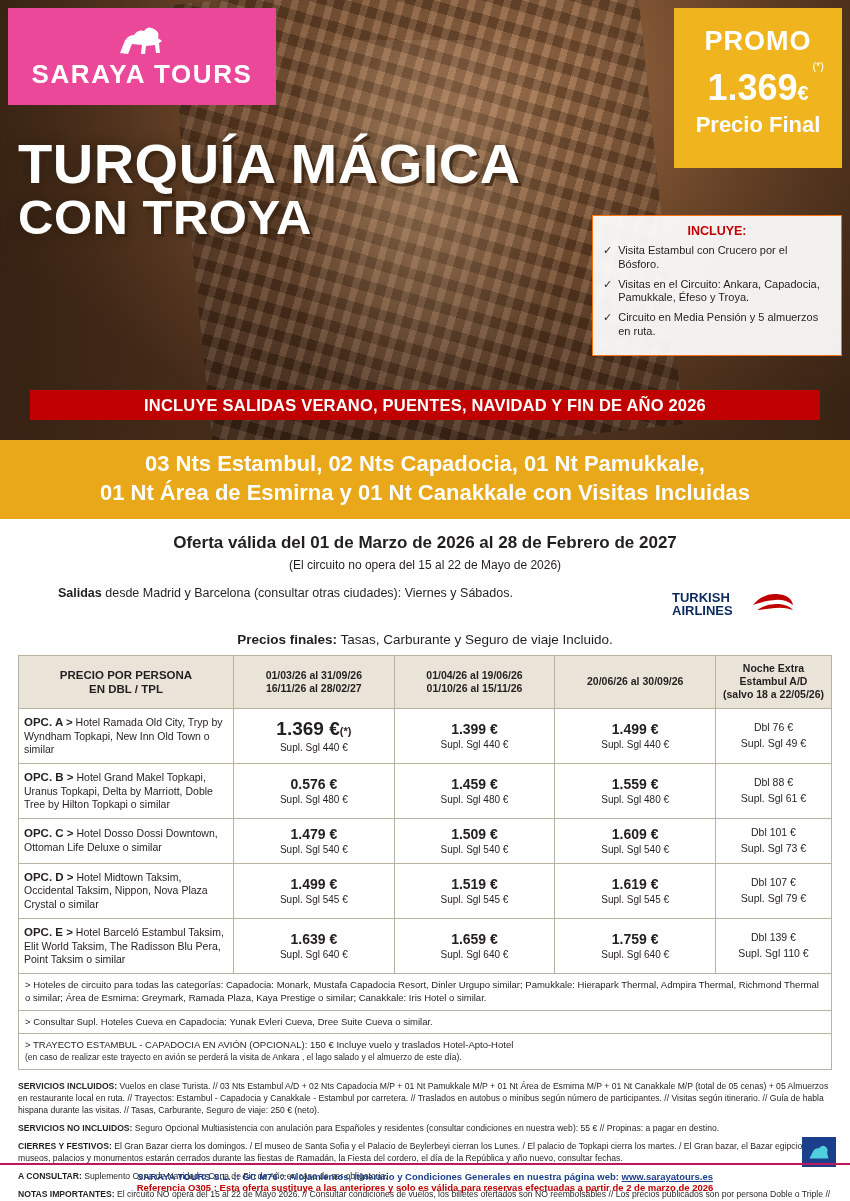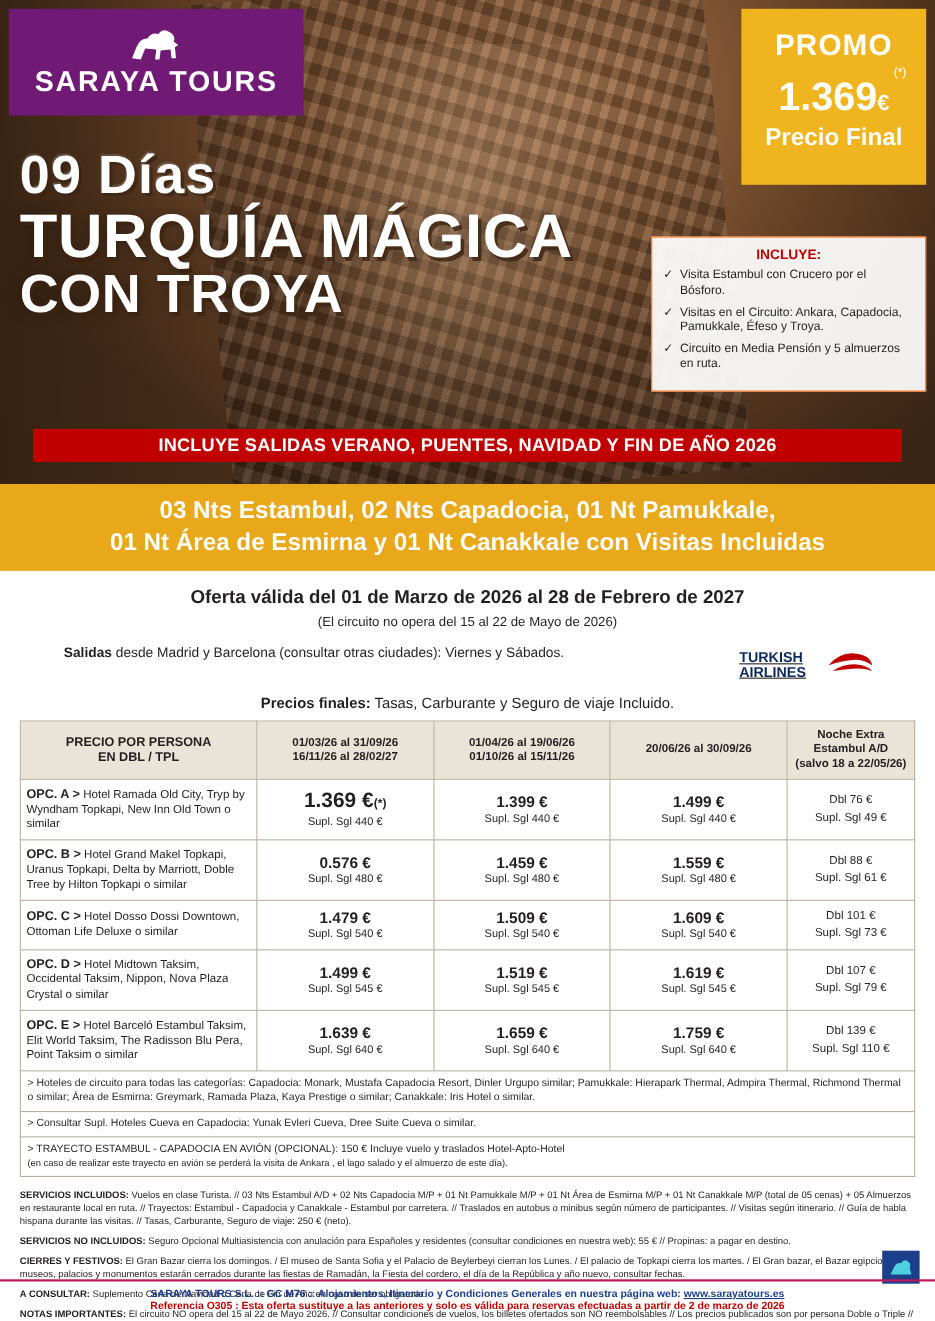--- a/index.html
+++ b/index.html
@@ -43,21 +43,21 @@
     background: radial-gradient(ellipse at 40% 35%, rgba(255,220,180,0.25), rgba(0,0,0,0) 60%);
   }
   .hero-vignette {
     position:absolute; inset:0;
     background: linear-gradient(90deg, rgba(40,25,12,0.55) 0%, rgba(40,25,12,0) 28%, rgba(40,25,12,0) 70%, rgba(40,25,12,0.45) 100%);
   }
 
   .logo-box {
     position:absolute; left:8px; top:8px;
     width: 268px; height: 97px;
-    background: #701a75;
+    background: #ec4899;
     display:flex; flex-direction:column; align-items:center; justify-content:center;
     gap:2px;
   }
   .logo-mark { width: 56px; height: 34px; }
   .logo-text {
     color:#ffffff; font-size: 26px; font-weight: bold; letter-spacing: 1.6px;
     font-family: "Liberation Sans", sans-serif;
   }
 
   .title-block {
@@ -118,21 +118,21 @@
   
   .body-wrap { padding: 0 18px; }
   .offer-valid { text-align:center; font-size: 17px; font-weight:bold; margin-top: 14px; }
   .offer-note { text-align:center; font-size: 12px; margin-top: 5px; }
 
   .salidas-row { margin-top: 14px; position:relative; height: 52px; }
   .salidas-text { font-size: 12.5px; padding-left: 40px; }
   .salidas-text b { font-weight:bold; }
   .airline {
     position:absolute; right: 10px; top: -4px; width: 150px; height: 44px;
-    display:flex; align-items:center; gap:18px;text-decoration:underline;
+    display:flex; align-items:center; gap:18px;
   }
   .airline-text { color:#0a2a5e; font-weight:bold; font-size: 13px; line-height:1.05; }
   .airline-mark { width: 44px; height: 26px; }
 
   .precios-finales { text-align:center; font-size: 13.5px; margin-top: -6px; margin-bottom: 8px; }
   .precios-finales b { font-weight:bold; }
 
   
   table.prices { width: 814px; border-collapse: collapse; font-size: 11px; margin: 0 auto; }
   table.prices th {
@@ -183,21 +183,20 @@
   <div class="logo-box">
     <span class="logo-mark">
       <svg viewBox="0 0 56 34" width="56" height="34" aria-hidden="true">
         <path d="M6 30 L10 20 Q13 12 20 12 Q24 6 30 8 Q34 2 40 6 Q46 9 44 15 L48 18 L45 20 L46 30 L42 30 L41 22 L32 23 L31 31 L27 31 L28 22 L18 21 L14 31 Z" fill="#ffffff"></path>
       </svg>
     </span>
     <span class="logo-text">SARAYA TOURS</span>
   </div>
 
   <div class="title-block">
-    <div class="t-days">09 Días</div>
     <div class="t-main">TURQUÍA MÁGICA</div>
     <div class="t-sub">CON TROYA</div>
   </div>
 
   <div class="promo-box">
     <div class="promo-word">PROMO</div>
     <div class="promo-ast">(*)</div>
     <div class="promo-price">
       <span>1.369</span><span class="cur">€</span>
     </div>

